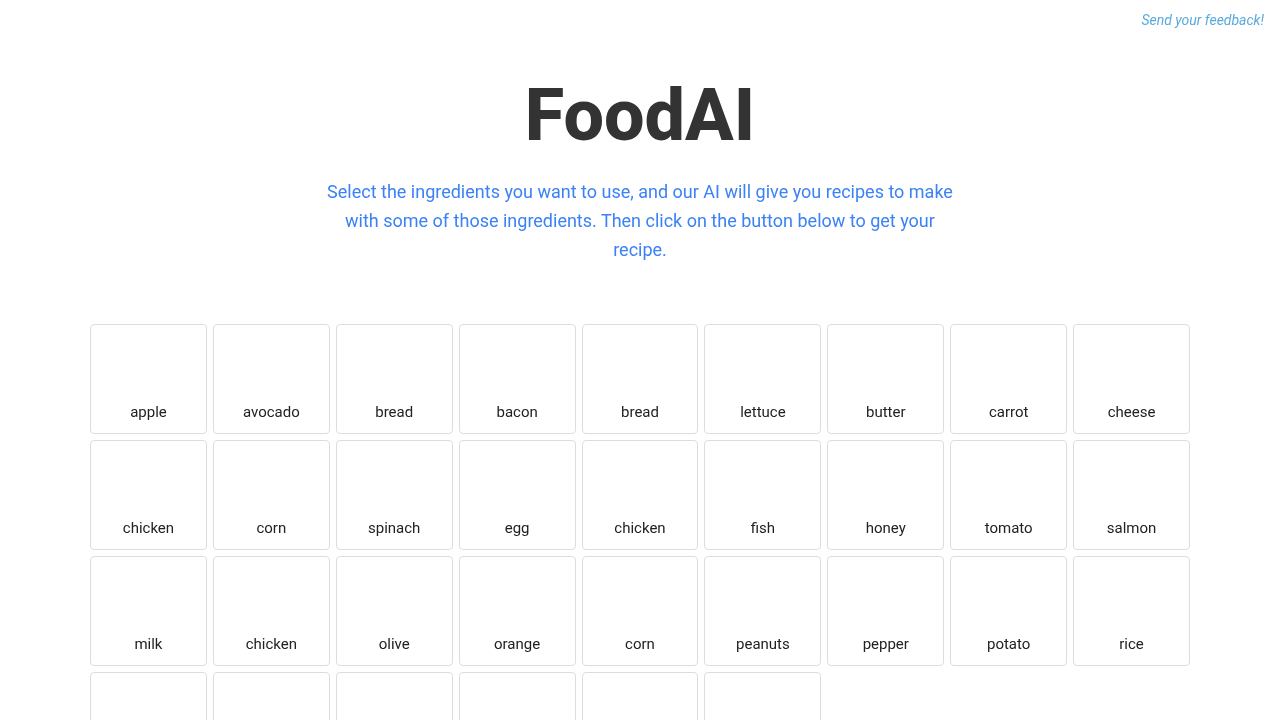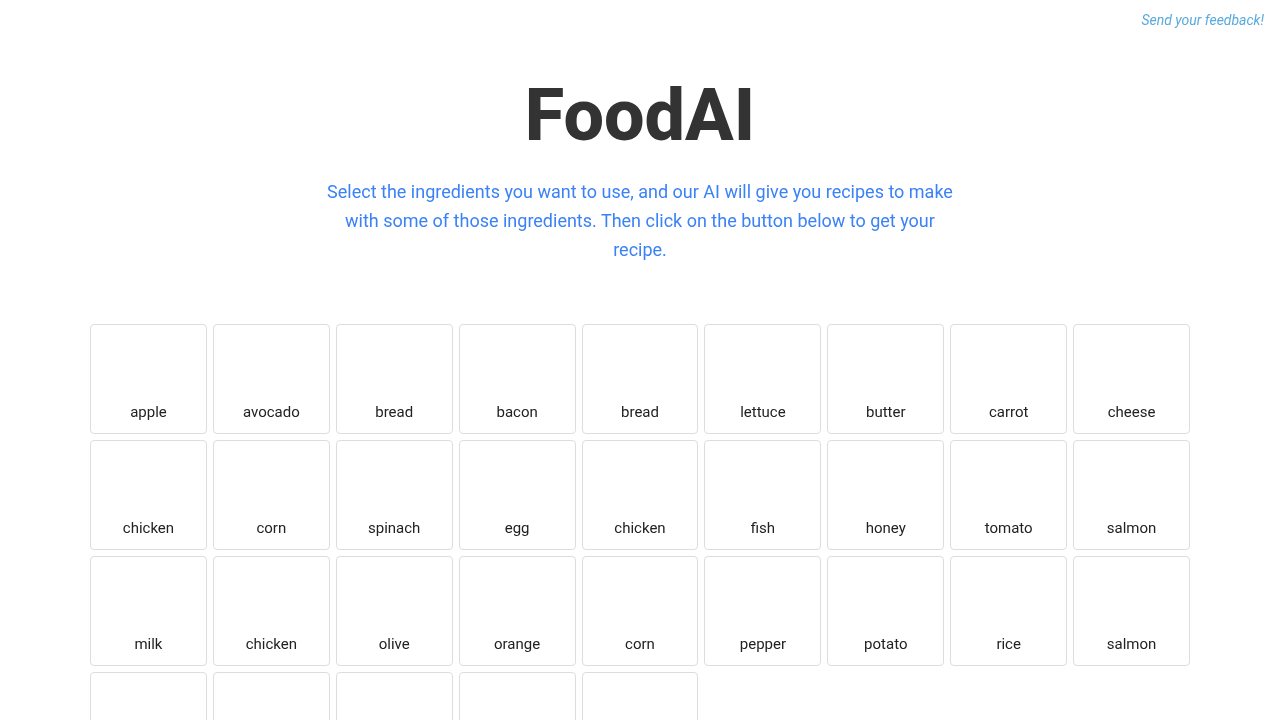--- a/index.html
+++ b/index.html
@@ -179,20 +179,24 @@
     <div class="ingredient-card">
       <div class="ingredient-img-placeholder"></div>
       <span>orange</span>
     </div>
     <div class="ingredient-card">
       <div class="ingredient-img-placeholder"></div>
       <span>corn</span>
     </div>
     <div class="ingredient-card">
       <div class="ingredient-img-placeholder"></div>
+      <span>peanuts</span>
+    </div>
+    <div class="ingredient-card">
+      <div class="ingredient-img-placeholder"></div>
       <span>pepper</span>
     </div>
     <div class="ingredient-card">
       <div class="ingredient-img-placeholder"></div>
       <span>potato</span>
     </div>
     <div class="ingredient-card">
       <div class="ingredient-img-placeholder"></div>
       <span>rice</span>
     </div>

